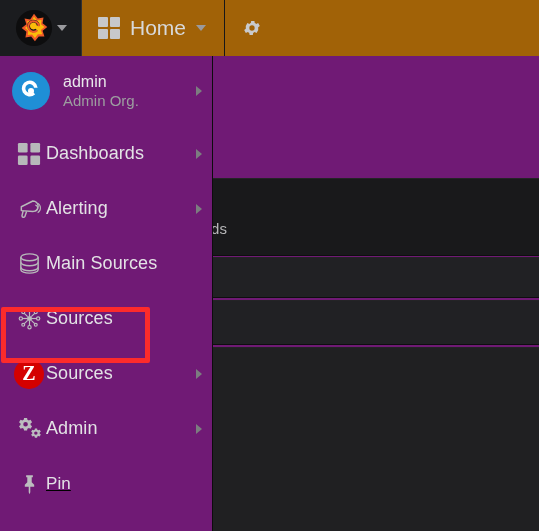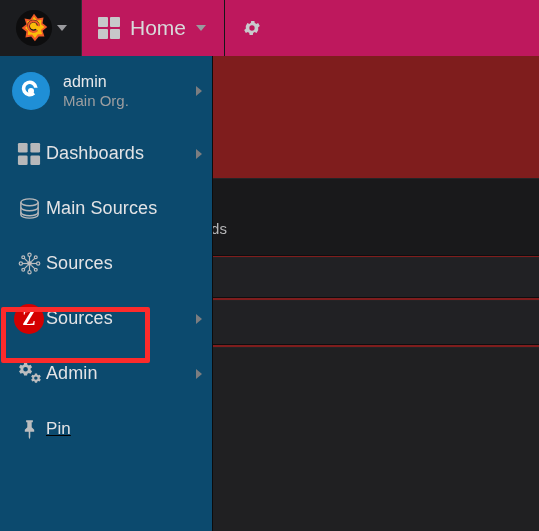--- a/index.html
+++ b/index.html
@@ -5,21 +5,21 @@
   * { box-sizing: border-box; margin: 0; padding: 0; }
   html, body {
     width: 539px; height: 531px;
     background: #161719;
     font-family: "Liberation Sans", sans-serif;
     overflow: hidden;
   }
   #app { position: relative; width: 539px; height: 531px; background: #161719; }
 
   
-  .bg-layer { position: absolute; inset: 0; background: #7f1d1d; }
+  .bg-layer { position: absolute; inset: 0; background: #701a75; }
   .bg-panel {
     position: absolute; left: 213px; right: 0;
     background: #1f1f20;
     border-top: 1px solid #242426;
     border-bottom: 1px solid #0e0e0f;
   }
   #bg-row-1 { top: 178px; height: 78px; background: #19191b; border-top-color:#242426; }
   #bg-row-2 { top: 257px; height: 41px; background: #212124; }
   #bg-row-3 { top: 300px; height: 45px; background: #212124; }
   #bg-row-4 { top: 347px; height: 184px; background: #202022; border-bottom: none; }
@@ -28,21 +28,21 @@
     font-size: 15px; color: #b6b6b8; letter-spacing: .2px;
   }
   .bg-text-faint {
     position: absolute; left: 150px; top: 310px;
     font-size: 13px; color: #3a3a3c;
   }
 
   
   .topbar {
     position: absolute; top: 0; left: 0; right: 0; height: 56px;
-    background: #be185d;
+    background: #a16207;
     display: flex; align-items: stretch;
     z-index: 5;
   }
   .brand {
     width: 82px; background: #1b1c1f;
     display: flex; align-items: center; justify-content: center; gap: 4px;
     border-right: 1px solid #2f3034;
     cursor: pointer;
   }
   .brand-logo { width: 38px; height: 38px; flex: 0 0 38px; }
@@ -67,21 +67,21 @@
   .grid-icon i { background: #c7c8ca; border-radius: 1px; display:block; }
   .gear-btn {
     display: flex; align-items: center; justify-content: center;
     width: 54px; cursor: pointer;
   }
   .topbar-rest { flex: 1; }
 
   
   .sidemenu {
     position: absolute; top: 56px; left: 0; width: 213px; bottom: 0;
-    background: #0c4a6e;
+    background: #701a75;
     border-right: 1px solid #0c0c0d;
     z-index: 10;
   }
   .menu-user {
     display: flex; align-items: center; gap: 13px;
     height: 70px; padding: 0 12px 0 12px;
     cursor: pointer; position: relative;
   }
   .avatar {
     width: 38px; height: 38px; flex: 0 0 38px; border-radius: 50%;
@@ -187,38 +187,50 @@
     <div class="menu-user">
       <span class="avatar">
         <svg viewBox="0 0 40 40" width="38" height="38">
           <circle cx="20" cy="20" r="19" fill="#1f8fd6"></circle>
           <path d="M27 16.5 a8.4 8.4 0 1 0 -2.6 7 l-2.8-2.7 a4.6 4.6 0 1 1 1.6-4.2 z" fill="#ffffff"></path>
           <circle cx="20" cy="20" r="3.2" fill="#ffffff"></circle>
         </svg>
       </span>
       <span class="user-text">
         <span class="user-name">admin</span>
-        <span class="user-org">Main Org.</span>
+        <span class="user-org">Admin Org.</span>
       </span>
       <span class="caret-right"></span>
     </div>
 
     <div class="menu-item">
       <span class="mi-icon">
         <svg viewBox="0 0 26 26" width="24" height="24" fill="#b7b8ba">
           <rect x="1" y="1" width="10.5" height="10.5" rx="1.4"></rect>
           <rect x="14.5" y="1" width="10.5" height="10.5" rx="1.4"></rect>
           <rect x="1" y="14.5" width="10.5" height="10.5" rx="1.4"></rect>
           <rect x="14.5" y="14.5" width="10.5" height="10.5" rx="1.4"></rect>
         </svg>
       </span>
       <span class="mi-label">Dashboards</span>
       <span class="caret-right"></span>
     </div>
 
+    <div class="menu-item">
+      <span class="mi-icon">
+        <svg viewBox="0 0 26 26" width="25" height="25" fill="none" stroke="#b7b8ba" stroke-width="1.5">
+          <path d="M4.5 11.2 L16.5 5.2 a5.4 5.4 0 0 1 0 11 L4.5 15.2 Z" stroke-linejoin="round"></path>
+          <path d="M6.5 15 L5.2 20.5 a1.6 1.6 0 0 0 2.9 1 L10 16.2" stroke-linejoin="round"></path>
+          <path d="M19 9.4 a3.3 3.3 0 0 1 0 6.4" stroke-width="1.2"></path>
+          <path d="M21.5 7.6 a5.6 5.6 0 0 1 0 9.8" stroke-width="1.1"></path>
+        </svg>
+      </span>
+      <span class="mi-label">Alerting</span>
+      <span class="caret-right"></span>
+    </div>
 
     <div class="menu-item">
       <span class="mi-icon">
         <svg viewBox="0 0 26 26" width="25" height="25" fill="none" stroke="#b7b8ba" stroke-width="1.5">
           <ellipse cx="13" cy="6.6" rx="9" ry="3.6"></ellipse>
           <path d="M4 6.6 v5.2 a9 3.6 0 0 0 18 0 v-5.2"></path>
           <path d="M4 11.8 v5.2 a9 3.6 0 0 0 18 0 v-5.2"></path>
           <path d="M4 17 v2.4 a9 3.6 0 0 0 18 0 V17"></path>
         </svg>
       </span>

